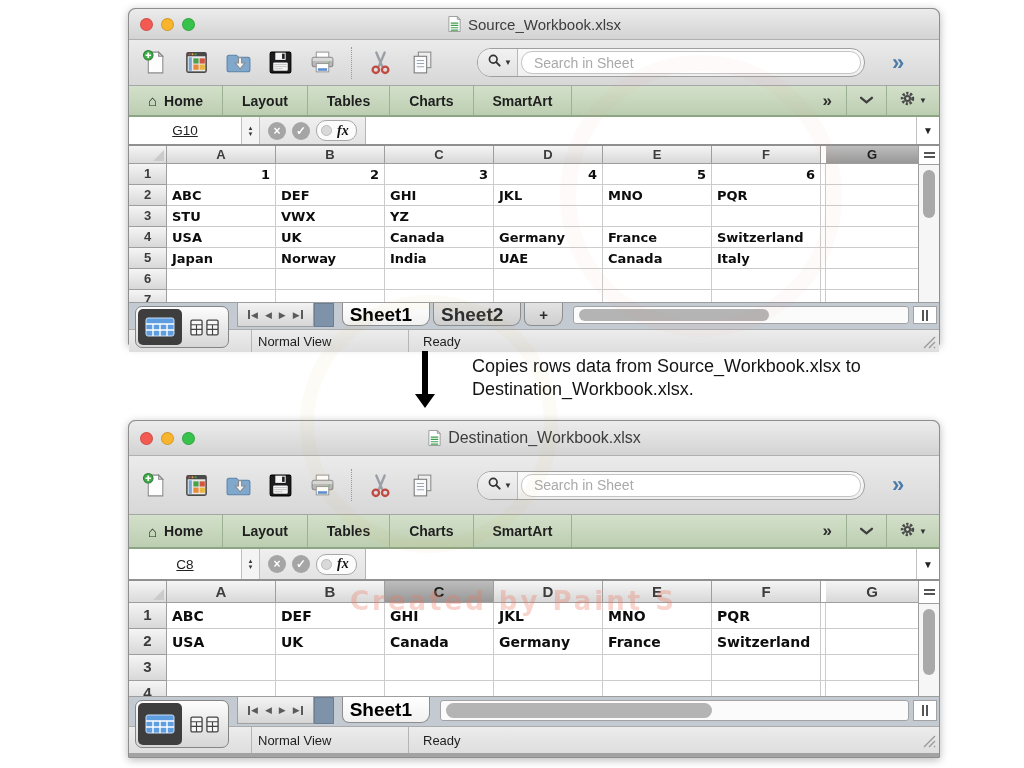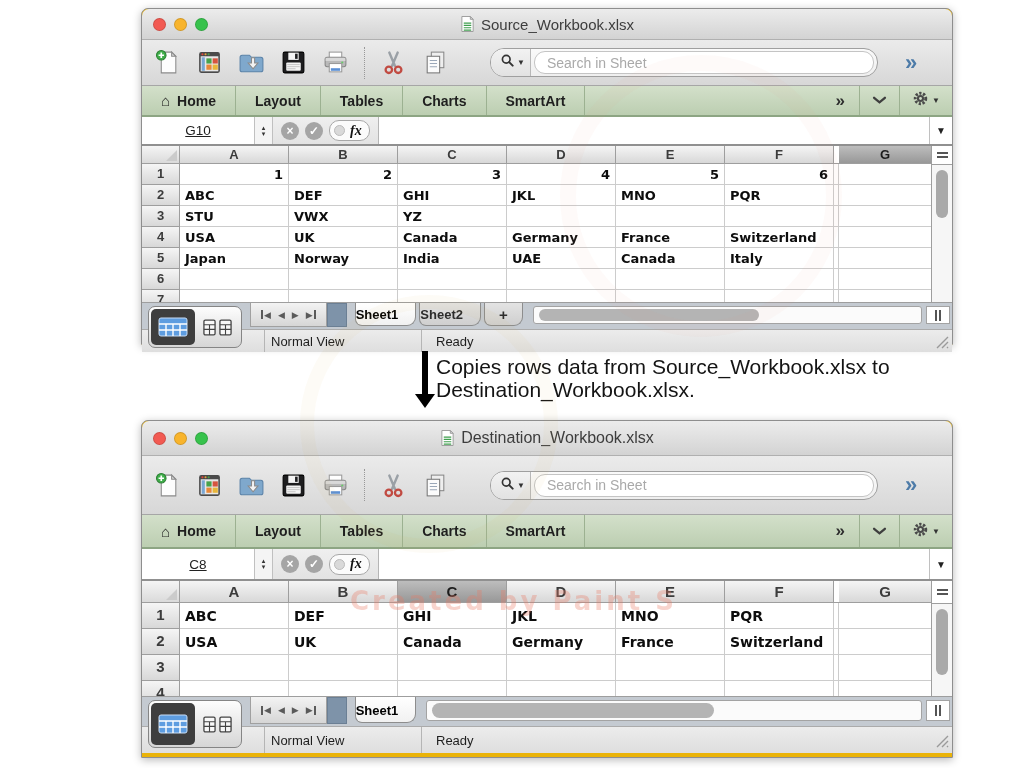--- a/index.html
+++ b/index.html
@@ -8,21 +8,21 @@
 
   
   .wm-ring{position:absolute;border-radius:50%;pointer-events:none;z-index:40;}
   .ring1{left:560px;top:55px;width:250px;height:250px;border:16px solid rgba(236,150,128,0.05);}
   .ring2{left:300px;top:295px;width:230px;height:230px;border:14px solid rgba(210,170,80,0.05);}
   .wm-text{position:absolute;left:350px;top:586px;z-index:60;pointer-events:none;
     font-family:"DejaVu Sans",sans-serif;font-weight:700;font-size:26px;letter-spacing:3px;
     color:rgba(234,120,100,0.32);}
 
   
-  .window{position:absolute;left:141px;width:812px;box-sizing:border-box;background:#eab308;
+  .window{position:absolute;left:128px;width:812px;box-sizing:border-box;background:#a3a3a3;
     border:1px solid #8e8e8e;border-radius:7px 7px 1px 1px;box-shadow:0 2px 8px rgba(0,0,0,0.28);z-index:10;}
   #win-source{top:8px;height:337px;}
   #win-dest{top:420px;height:338px;}
 
   .titlebar{height:30px;background:linear-gradient(#ececec,#d3d3d3);border-bottom:1px solid #b0b0b0;
     border-radius:7px 7px 0 0;display:flex;align-items:center;position:relative;}
   #win-dest .titlebar{height:34px;}
   .lights{display:flex;gap:8px;padding-left:11px;z-index:2;}
   .light{width:13px;height:13px;border-radius:50%;display:inline-block;border:1px solid rgba(0,0,0,0.15);box-sizing:border-box;}
   .light.red{background:#f25a52;}
@@ -121,21 +121,21 @@
     display:flex;align-items:center;padding:2px;box-sizing:border-box;}
   #win-dest .viewswitcher{height:48px;}
   .vs-left{width:44px;height:100%;background:#3e3e3e;border-radius:5px;display:flex;align-items:center;justify-content:center;}
   .vs-right{flex:1;display:flex;align-items:center;justify-content:center;gap:3px;}
   .tabnav{display:flex;align-items:center;gap:7px;background:linear-gradient(#f3f3f3,#d6d6d6);
     border:1px solid #a0a0a0;border-top:none;padding:0 9px;margin:0 0 2px 0;color:#5a5a5a;}
   .tabnav span{font-size:9px;display:flex;align-items:center;}
   .tabnav i{display:inline-block;width:2px;height:9px;background:#5a5a5a;margin:0 1px;}
   .bluechip{width:20px;background:#7e93a9;border:1px solid #6b7f94;margin-bottom:2px;box-sizing:border-box;}
   .tabs-holder{display:flex;align-items:stretch;margin-left:8px;gap:3px;}
-  .sheet-tab{padding:1px 17px 0 0;display:flex;align-items:center;font-weight:bold;font-size:13px;color:#2d2d2d;
+  .sheet-tab{padding:1px 17px 0 7px;display:flex;align-items:center;font-weight:bold;font-size:19px;color:#2d2d2d;
     background:linear-gradient(#e3e3e3,#cfcfcf);border:1px solid #8d8d8d;border-top:none;border-radius:0 0 9px 7px;
     margin-bottom:3px;white-space:nowrap;overflow:hidden;}
   .sheet-tab.active{background:linear-gradient(#ffffff,#f1f1f1);color:#000;z-index:2;}
   .sheet-tab.plus{padding:1px 14px 0 14px;font-size:15px;}
   #win-dest .sheet-tab{max-width:158px;}
   .hscroll{flex:1;margin:3px 4px 5px 10px;background:#fbfbfb;border:1px solid #a3a3a3;border-radius:3px;position:relative;}
   .hthumb{position:absolute;left:5px;top:2px;bottom:2px;width:57%;background:#b4b4b4;border-radius:8px;}
   .hsplit{width:22px;margin:3px 2px 5px 0;background:#fff;border:1px solid #a3a3a3;display:flex;align-items:center;
     justify-content:center;gap:2px;}
   .hsplit i{display:block;width:0;height:11px;border-left:2px solid #555;}
@@ -145,21 +145,21 @@
   .status-view{width:150px;align-self:stretch;display:flex;align-items:center;padding-left:6px;
     border-left:1px solid #b5b5b5;border-right:1px solid #b5b5b5;margin-left:14px;}
   .status-ready{padding-left:14px;}
   .resize-grip{margin-left:auto;margin-right:3px;width:16px;height:16px;}
 
   
   .trans-arrow{position:absolute;left:414px;top:351px;width:22px;z-index:20;}
   .arrow-shaft{width:6px;height:43px;background:#000;margin:0 auto;}
   .arrow-head{width:0;height:0;margin:0 auto;border-left:10px solid transparent;border-right:10px solid transparent;
     border-top:14px solid #000;}
-  .trans-caption{position:absolute;left:436px;top:355px;width:540px;z-index:20;font-size:21px;line-height:23px;color:#141414;}
+  .trans-caption{position:absolute;left:472px;top:355px;width:540px;z-index:20;font-size:18px;line-height:23px;color:#141414;}
 </style>
 </head>
 <body>
 
 <div class="stage">
   <div class="wm-ring ring1"></div>
   <div class="wm-ring ring2"></div>
 
   <div class="window" id="win-source">
     <div class="titlebar">

